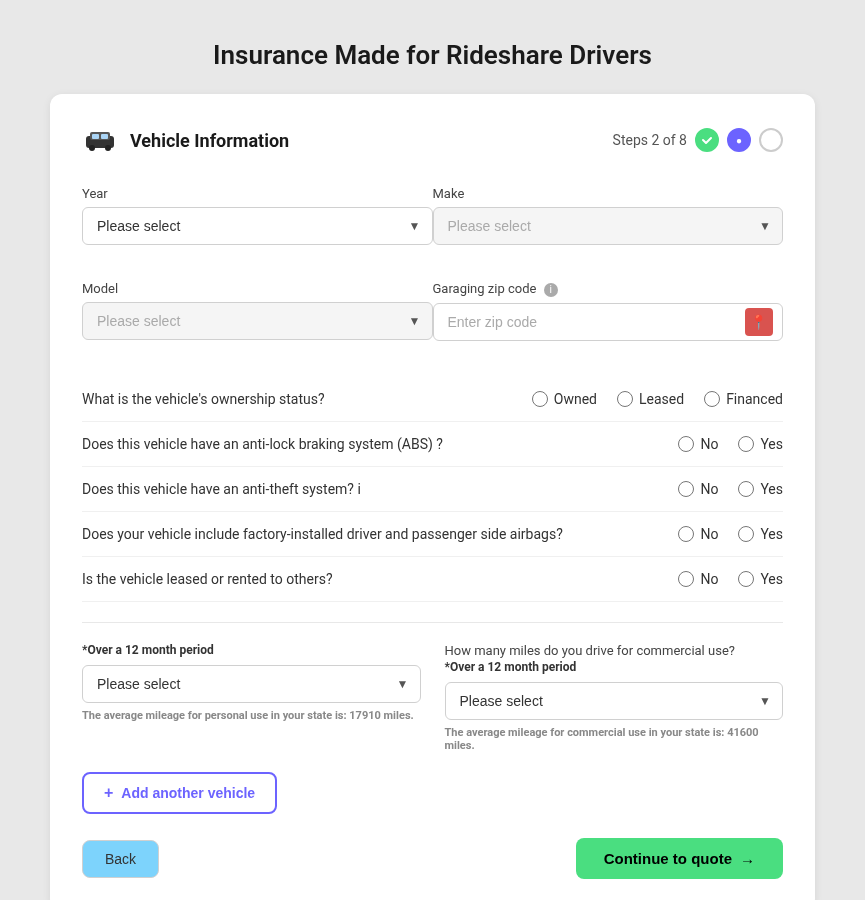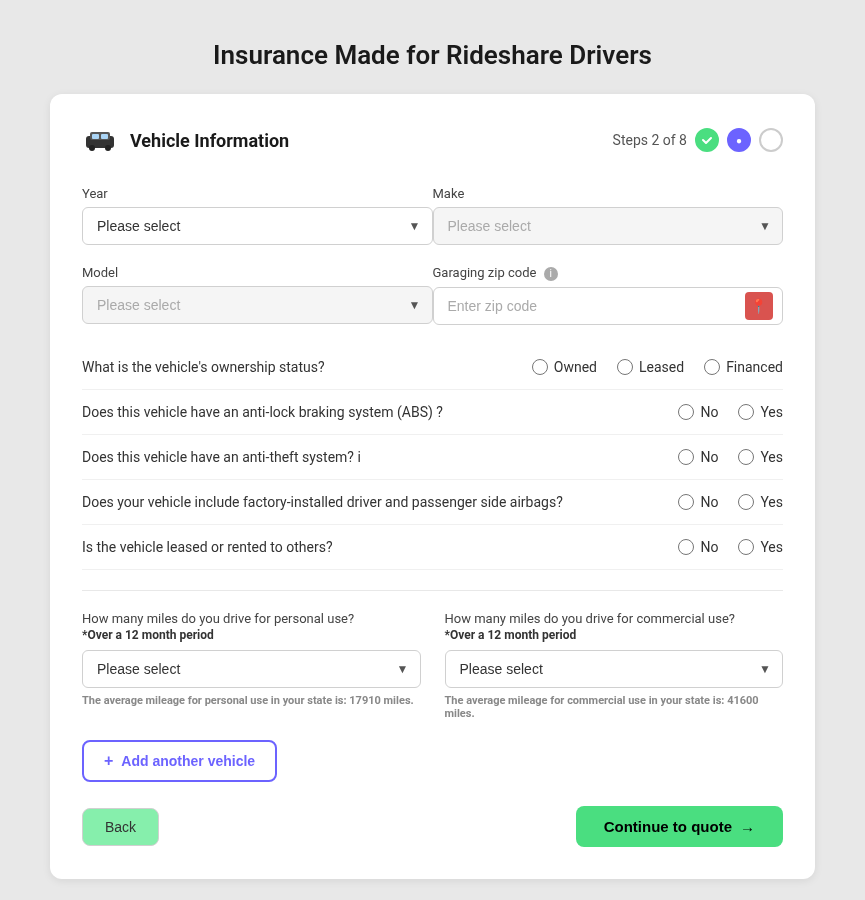--- a/index.html
+++ b/index.html
@@ -77,21 +77,21 @@
       background: #6c63ff;
       border-color: #6c63ff;
       color: white;
     }
     .step-circle.pending {
       background: #fff;
       border-color: #ccc;
     }
     .form-row {
       display: flex;
-      margin-bottom: 20px;
+      margin-bottom: 36px;
     }
     .form-group {
       flex: 1;
     }
     .form-label {
       font-size: 13px;
       color: #444;
       margin-bottom: 6px;
       display: block;
     }
@@ -246,21 +246,21 @@
     .footer-actions {
       display: flex;
       justify-content: space-between;
       align-items: center;
       margin-top: 8px;
     }
     .back-btn {
       padding: 10px 22px;
       border: 1px solid #d0d0d0;
       border-radius: 8px;
-      background: #86efac;
+      background: #7dd3fc;
       font-size: 14px;
       color: #333;
       cursor: pointer;
     }
     .continue-btn {
       display: flex;
       align-items: center;
       gap: 8px;
       padding: 12px 28px;
       background: #4ade80;
@@ -432,21 +432,20 @@
           <input type="radio" name="leased_to_others" value="yes" style="">
           <span>Yes</span>
         </label>
       </div>
     </div>
 
     <hr class="divider">
 
     <div class="mileage-section">
       <div class="mileage-group">
-        <div class="mileage-label">How many miles do you drive for personal use?</div>
         <div class="mileage-sublabel">*Over a 12 month period</div>
         <div class="select-wrapper">
           <select class="form-select">
             <option value="">Please select</option>
           </select>
           <span class="select-arrow">▼</span>
         </div>
         <div class="mileage-hint">
           <span>The average mileage for personal use in your state is:</span> <span>17910 miles.</span>
         </div>

